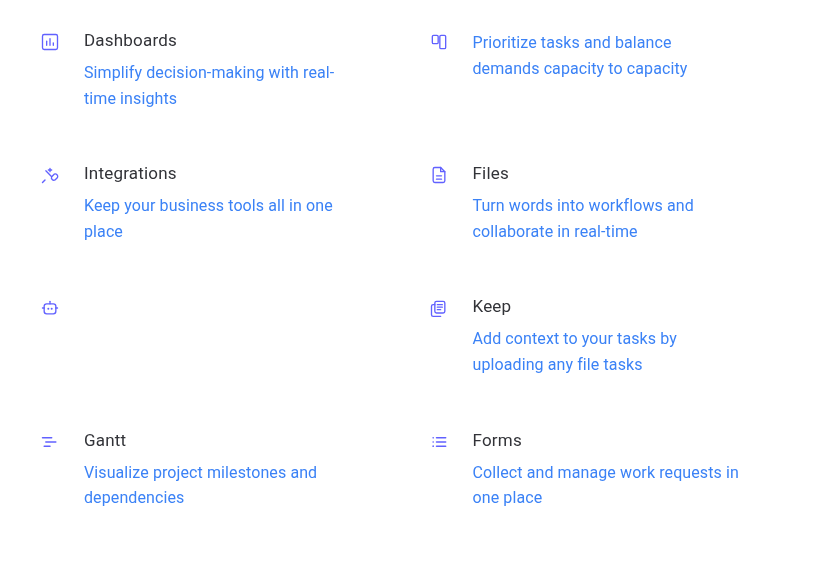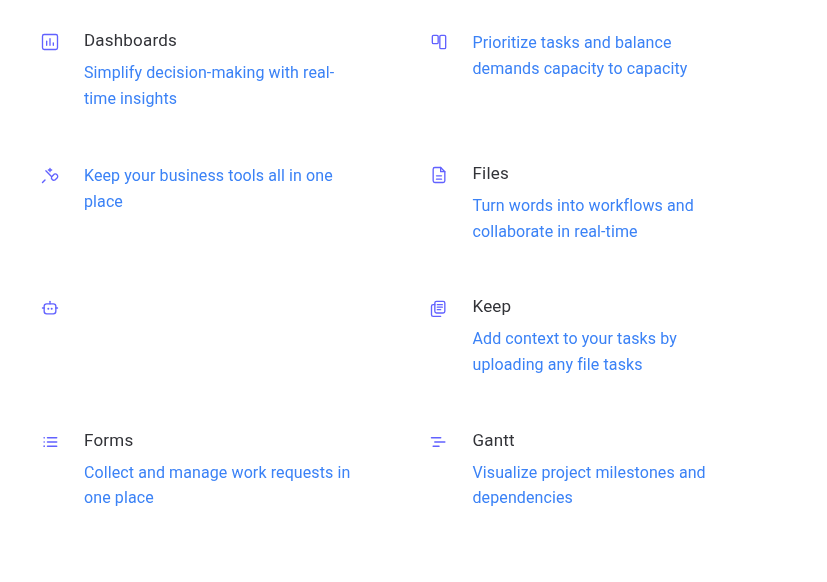--- a/index.html
+++ b/index.html
@@ -86,20 +86,21 @@
   <div class="feature">
     <div class="icon-wrap">
       <svg viewBox="0 0 24 24" fill="none" stroke="currentColor" stroke-width="1.6" stroke-linecap="round" stroke-linejoin="round">
         <path d="M7 7 L14 14"></path>
         <path d="M12 4 L12 8 M10 6 L14 6"></path>
         <path d="M14 14 L17 11 A3 3 0 0 1 21 15 L18 18 A3 3 0 0 1 14 14"></path>
         <path d="M6 18 L3 21"></path>
       </svg>
     </div>
     <div class="text">
+      <div class="title">Integrations</div>
       <div class="desc">Keep your business tools all in one place</div>
     </div>
   </div>
 
   <div class="feature">
     <div class="icon-wrap">
       <svg viewBox="0 0 24 24" fill="none" stroke="currentColor" stroke-width="1.6" stroke-linecap="round" stroke-linejoin="round">
         <path d="M14 3 H7 A2 2 0 0 0 5 5 V19 A2 2 0 0 0 7 21 H17 A2 2 0 0 0 19 19 V8 Z"></path>
         <path d="M14 3 V8 H19"></path>
         <line x1="9" y1="13" x2="15" y2="13"></line>
@@ -137,41 +138,41 @@
     </div>
     <div class="text">
       <div class="title">Keep</div>
       <div class="desc">Add context to your tasks by uploading any file tasks</div>
     </div>
   </div>
 
   <div class="feature">
     <div class="icon-wrap">
       <svg viewBox="0 0 24 24" fill="none" stroke="currentColor" stroke-width="1.8" stroke-linecap="round">
+        <line x1="3" y1="7" x2="14" y2="7"></line>
+        <line x1="7" y1="12" x2="19" y2="12"></line>
+        <line x1="5" y1="17" x2="12" y2="17"></line>
+      </svg>
+    </div>
+    <div class="text">
+      <div class="title">Gantt</div>
+      <div class="desc">Visualize project milestones and dependencies</div>
+    </div>
+  </div>
+
+  <div class="feature">
+    <div class="icon-wrap">
+      <svg viewBox="0 0 24 24" fill="none" stroke="currentColor" stroke-width="1.8" stroke-linecap="round">
         <circle cx="5" cy="7" r="1" fill="currentColor" stroke="none"></circle>
         <line x1="9" y1="7" x2="20" y2="7"></line>
         <circle cx="5" cy="12" r="1" fill="currentColor" stroke="none"></circle>
         <line x1="9" y1="12" x2="20" y2="12"></line>
         <circle cx="5" cy="17" r="1" fill="currentColor" stroke="none"></circle>
         <line x1="9" y1="17" x2="20" y2="17"></line>
       </svg>
     </div>
     <div class="text">
       <div class="title">Forms</div>
       <div class="desc">Collect and manage work requests in one place</div>
     </div>
   </div>
 
-  <div class="feature">
-    <div class="icon-wrap">
-      <svg viewBox="0 0 24 24" fill="none" stroke="currentColor" stroke-width="1.8" stroke-linecap="round">
-        <line x1="3" y1="7" x2="14" y2="7"></line>
-        <line x1="7" y1="12" x2="19" y2="12"></line>
-        <line x1="5" y1="17" x2="12" y2="17"></line>
-      </svg>
-    </div>
-    <div class="text">
-      <div class="title">Gantt</div>
-      <div class="desc">Visualize project milestones and dependencies</div>
-    </div>
-  </div>
-
 </div>
 
 </body></html>

